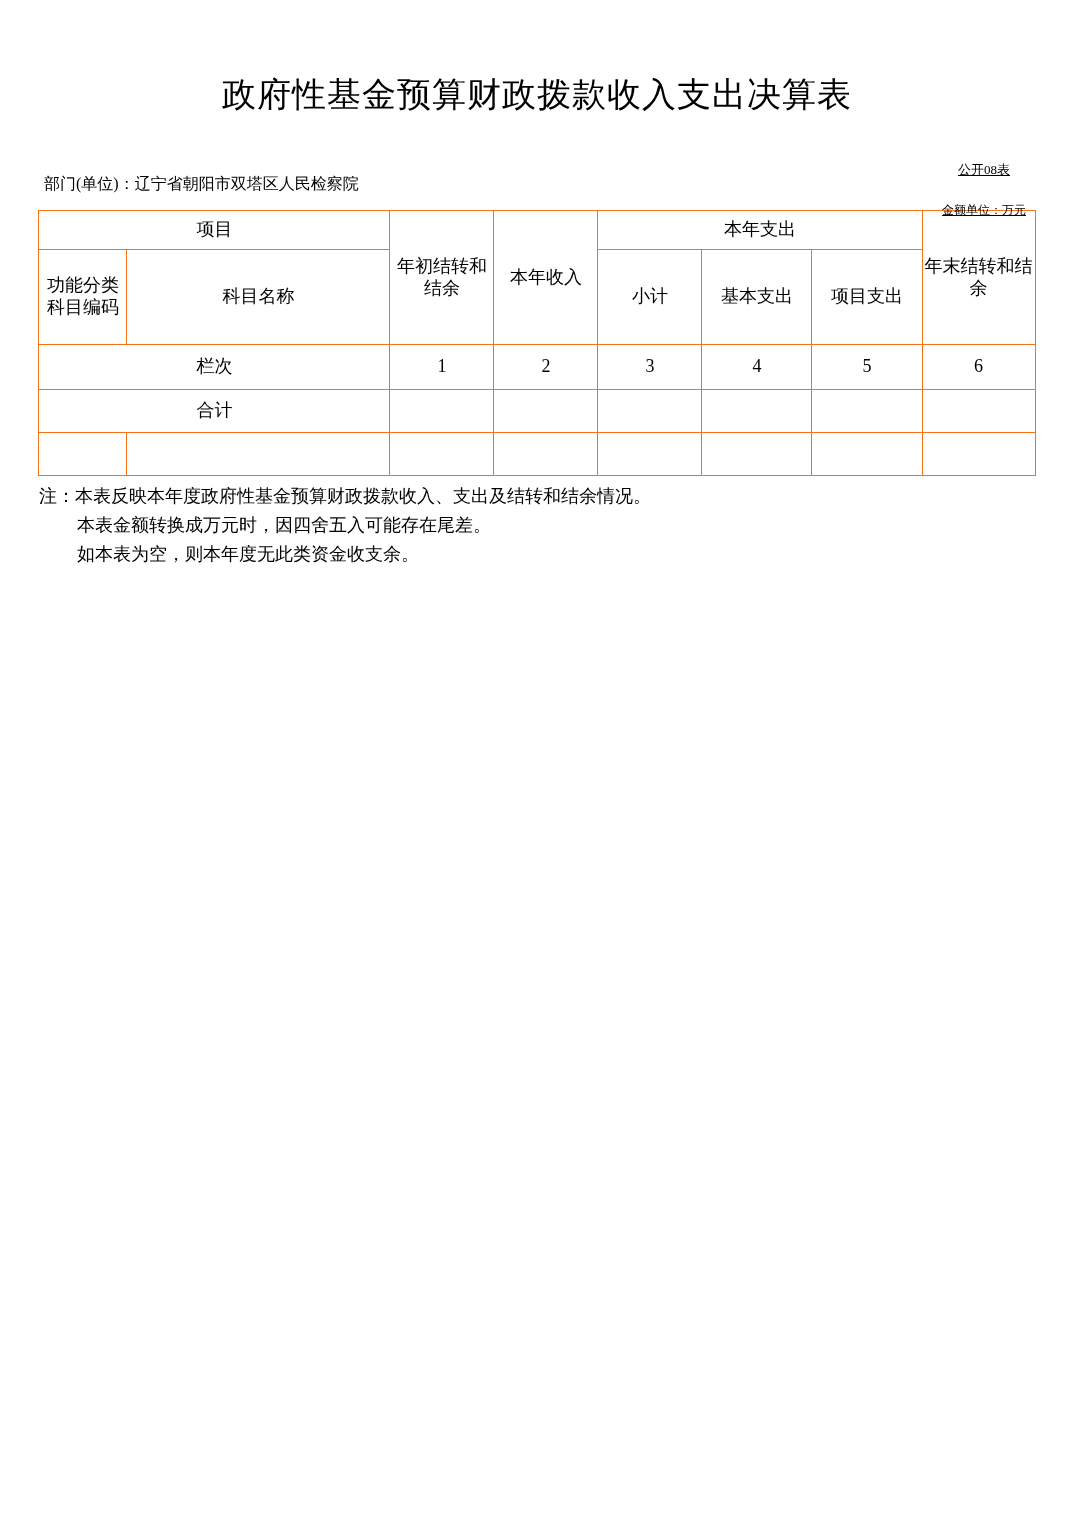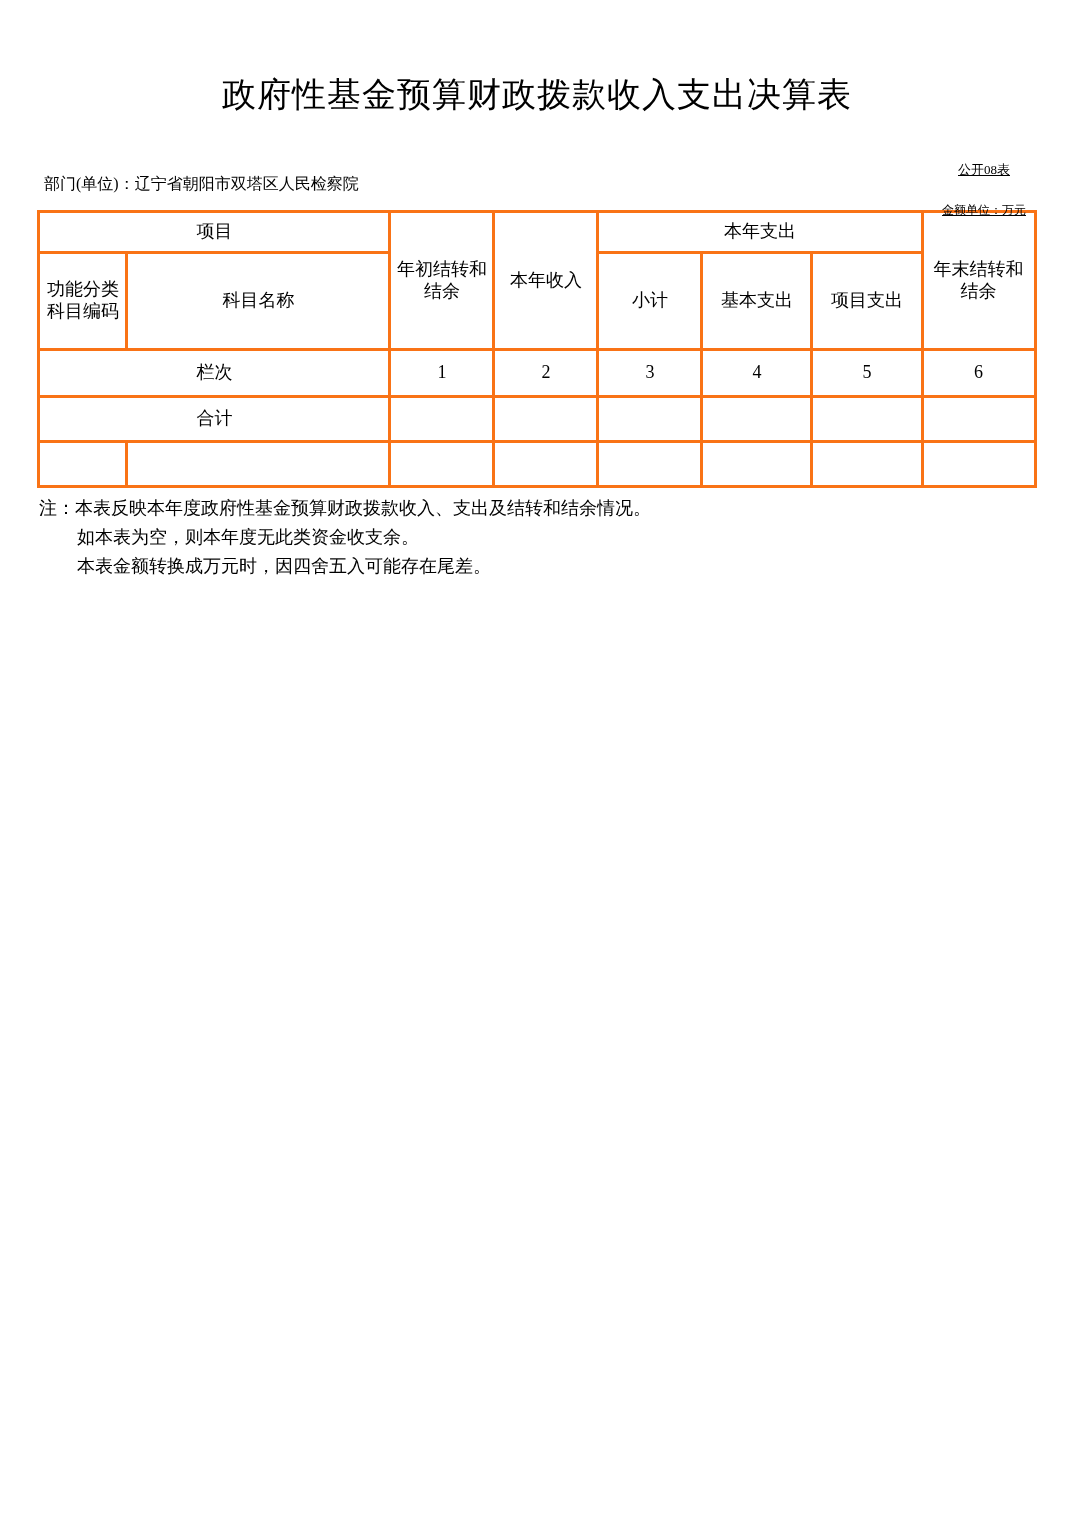--- a/index.html
+++ b/index.html
@@ -56,21 +56,21 @@
     font-size: 12px;
     margin-top: 21px;
   }
   table.main {
     border-collapse: collapse;
     width: 996px;
     margin: 4px auto 0 auto;
     table-layout: fixed;
   }
   table.main td, table.main th {
-    border: 3px solid #f97316;
+    border: 1px solid #f97316;
     text-align: center;
     vertical-align: middle;
     font-size: 18px;
     font-weight: normal;
     padding: 2px 2px;
     line-height: 1.22;
   }
   .h-small {
     font-size: 17px;
   }
@@ -155,17 +155,17 @@
         <td></td>
         <td></td>
         <td></td>
         <td></td>
       </tr>
     </tbody>
   </table>
 
   <div class="notes">
     <div class="n1">注：本表反映本年度政府性基金预算财政拨款收入、支出及结转和结余情况。</div>
+    <div class="n2">本表金额转换成万元时，因四舍五入可能存在尾差。</div>
     <div class="n2">如本表为空，则本年度无此类资金收支余。</div>
-    <div class="n2">本表金额转换成万元时，因四舍五入可能存在尾差。</div>
   </div>
 
 </div>
 
 </body></html>

